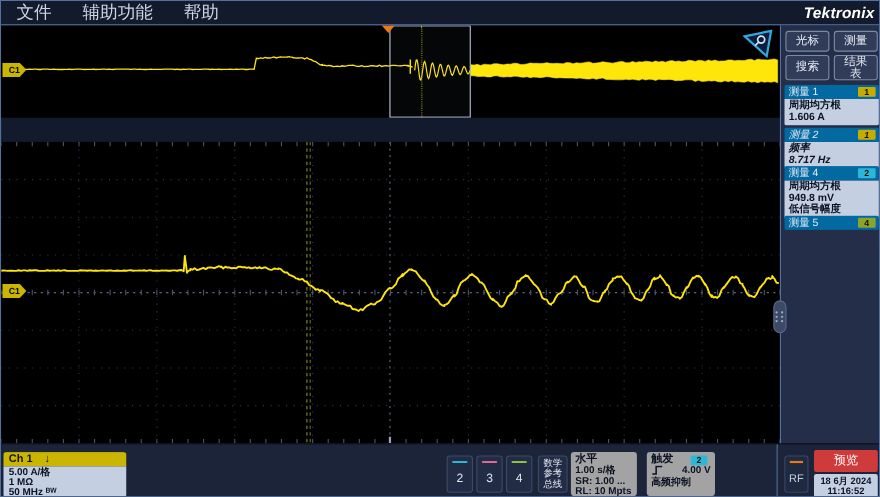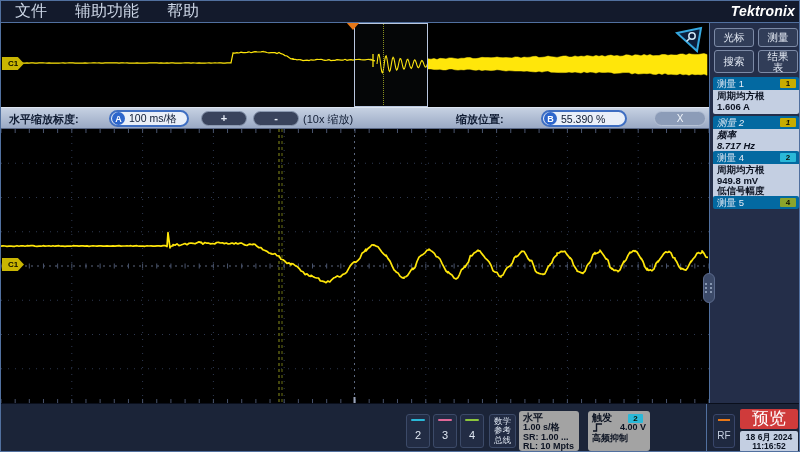--- a/index.html
+++ b/index.html
@@ -82,21 +82,21 @@
             color:#0c1322; padding:1px 4px; font-size:9px; font-weight:600; }
   .ipanel .hd { font-size:10px; line-height:11px; }
   .ipanel .ln { line-height:9.6px; white-space:nowrap; }
   .tbadge { position:absolute; right:3px; top:2px; width:15px; height:9px; border-radius:1px;
             color:#101000; font-size:8px; font-weight:bold; text-align:center; line-height:9px; }
   .rfbtn { position:absolute; left:712px; top:10px; width:22px; height:34px; background:#1f2940;
            border:1px solid #39466a; border-radius:3px; color:#c6d0e2; font-size:10px; }
   .rfbtn .stripe { position:absolute; left:4px; right:4px; top:4px; height:2px; background:#e87818; }
   .rfbtn .num { position:absolute; left:0; right:0; top:15px; text-align:center; }
   .preview { position:absolute; left:739px; top:5px; width:58px; height:20px; background:#cf3b3b;
-             border-radius:2px; color:#fff; font-size:17px; text-align:center; line-height:20px; }
+             border-radius:2px; color:#fff; font-size:11px; text-align:center; line-height:20px; }
   .dt { position:absolute; left:739px; top:27px; width:58px; height:21px; background:#c4cfe2;
         border-radius:2px; color:#0c1322; font-size:8.5px; font-weight:600; text-align:center;
         padding-top:2px; line-height:8.5px; }
   .vdiv { position:absolute; left:705px; top:0; width:1px; height:50px; background:#51709f; }
 </style>
 </head>
 <body>
 
 <div class="screen">
 
@@ -120,36 +120,20 @@
       <div class="zoombox"></div>
       <div class="trig-tri"></div>
       <div class="c1tag" style="top:34px;">C1</div>
       <svg class="zoomicon" width="28" height="27">
         <polygon points="2,7 26,2 22,25" fill="#0c1e3c" stroke="#35a8e0" stroke-width="2"></polygon>
         <circle cx="17" cy="10" r="3.2" fill="none" stroke="#cfe6f6" stroke-width="1.5"></circle>
         <line x1="14.8" y1="12.2" x2="11.5" y2="15.5" stroke="#cfe6f6" stroke-width="1.5"></line>
       </svg>
     </div>
 
-    <div class="zbar">
-      <div class="lbl" style="left:8px;">水平缩放标度:</div>
-      <div class="pill" style="left:108px; width:80px;">
-        <span class="knob">A</span>
-        <span>100 ms/格</span>
-      </div>
-      <div class="zbtn" style="left:200px;">+</div>
-      <div class="zbtn" style="left:252px;">-</div>
-      <div class="lbl" style="left:302px; font-weight:normal;">(10x 缩放)</div>
-      <div class="lbl" style="left:455px;">缩放位置:</div>
-      <div class="pill" style="left:540px; width:86px;">
-        <span class="knob">B</span>
-        <span>55.390 %</span>
-      </div>
-      <div class="xbtn" style="left:653px;">X</div>
-    </div>
 
     <div class="grat">
       <svg id="grid-svg" width="708" height="274">
           <line x1="70.8" y1="0" x2="70.8" y2="274" stroke="#2e3850" stroke-width="1" stroke-dasharray="1 6"></line>
           <line x1="141.6" y1="0" x2="141.6" y2="274" stroke="#2e3850" stroke-width="1" stroke-dasharray="1 6"></line>
           <line x1="212.39999999999998" y1="0" x2="212.39999999999998" y2="274" stroke="#2e3850" stroke-width="1" stroke-dasharray="1 6"></line>
           <line x1="283.2" y1="0" x2="283.2" y2="274" stroke="#2e3850" stroke-width="1" stroke-dasharray="1 6"></line>
           <line x1="424.79999999999995" y1="0" x2="424.79999999999995" y2="274" stroke="#2e3850" stroke-width="1" stroke-dasharray="1 6"></line>
           <line x1="495.59999999999997" y1="0" x2="495.59999999999997" y2="274" stroke="#2e3850" stroke-width="1" stroke-dasharray="1 6"></line>
           <line x1="566.4" y1="0" x2="566.4" y2="274" stroke="#2e3850" stroke-width="1" stroke-dasharray="1 6"></line>
@@ -366,20 +350,29 @@
       <i></i>
         <i></i>
         <i></i>
         <i></i>
         <i></i>
         <i></i>
     </div>
   </div>
 
   <div class="botbar">
+    <div class="card" style="left:2px; top:7px; width:112px;">
+      <div class="ch1hd"><span>Ch 1</span>
+        <span style="margin-left:8px;">↓</span></div>
+      <div class="ch1bd light">
+          <div class="ln">5.00 A/格</div>
+          <div class="ln">1 MΩ</div>
+          <div class="ln">50 MHz ᴮᵂ</div>
+        </div>
+    </div>
 
     <div class="chbtn" style="left:405px;">
       <div class="stripe" style="background: rgb(42, 184, 216);"></div>
       <div class="num">2</div>
     </div>
     <div class="chbtn" style="left:432px;">
       <div class="stripe" style="background: rgb(224, 104, 152);"></div>
       <div class="num">3</div>
     </div>
     <div class="chbtn" style="left:459px;">

